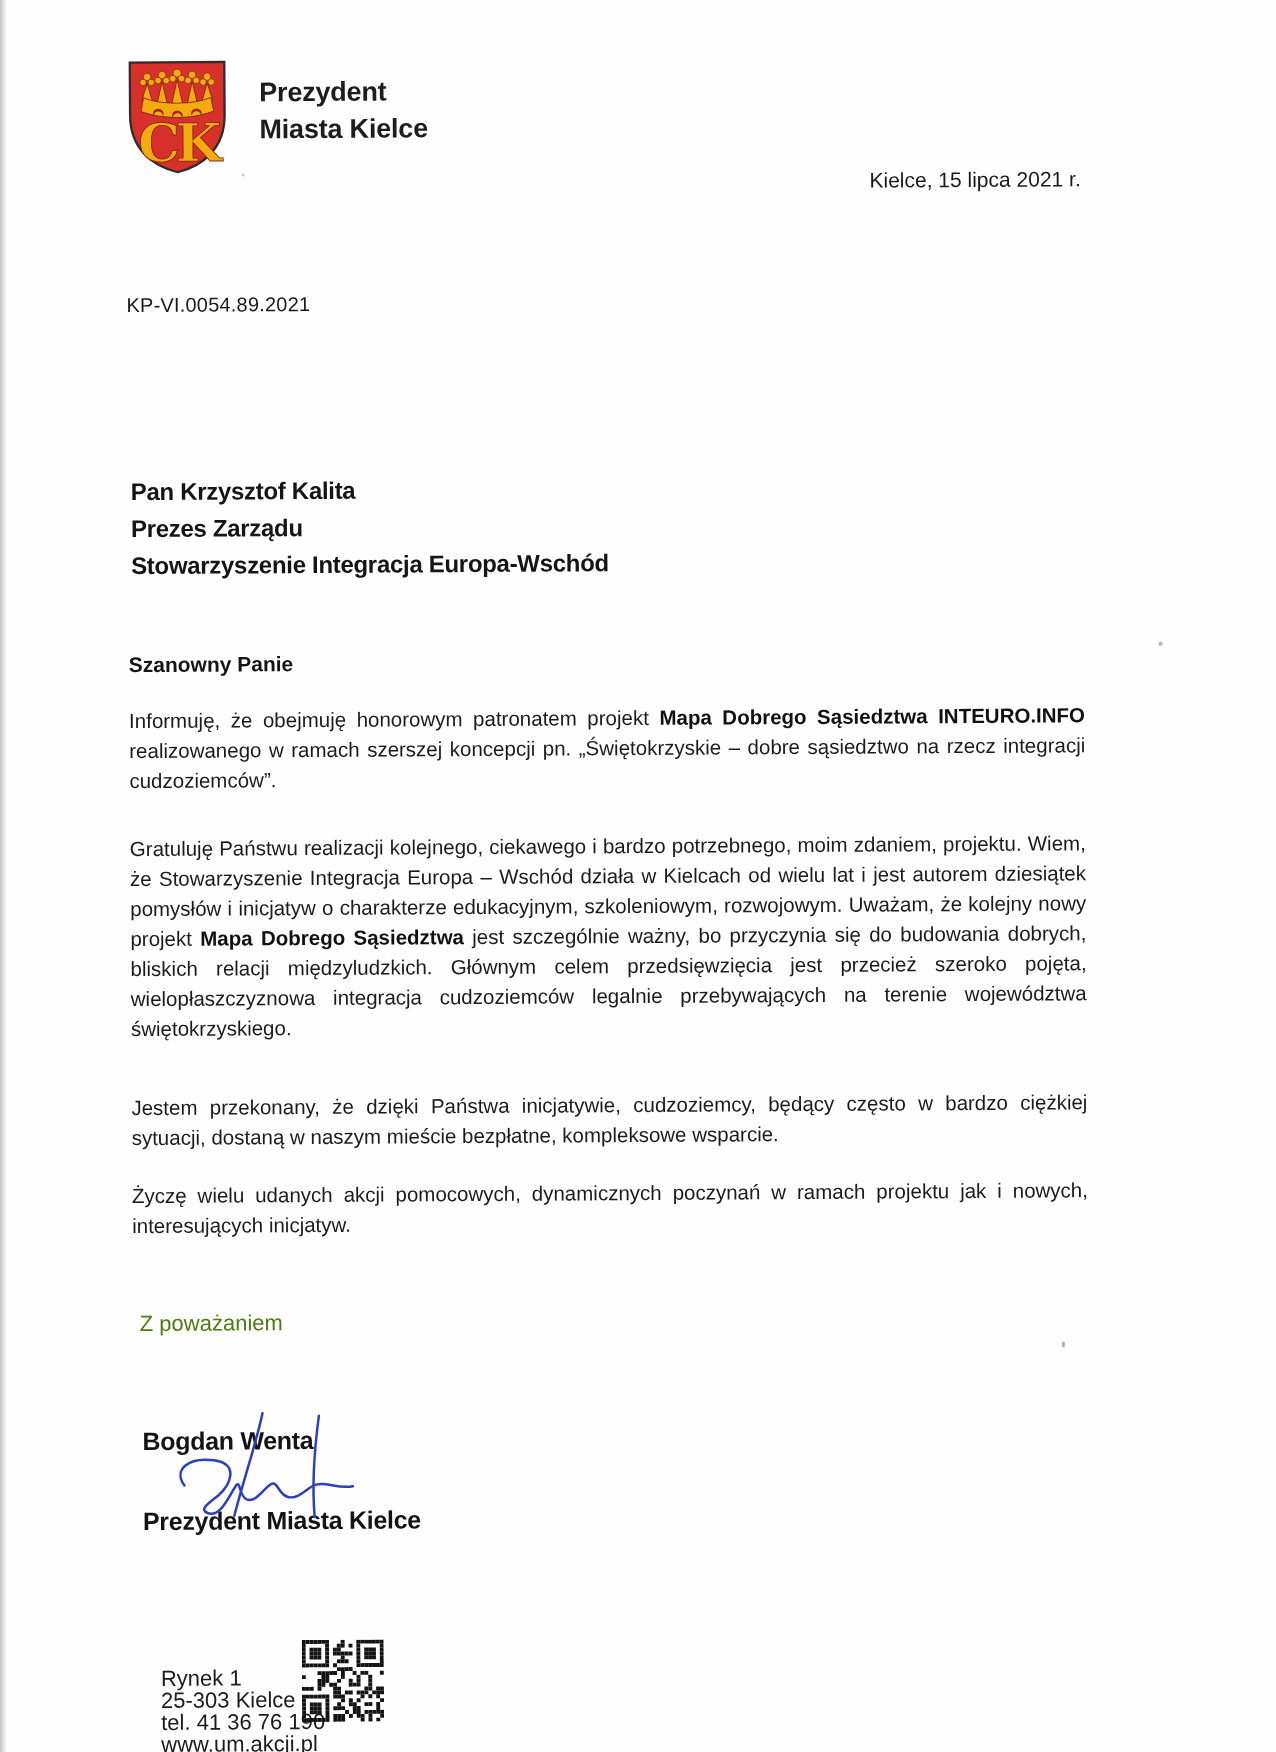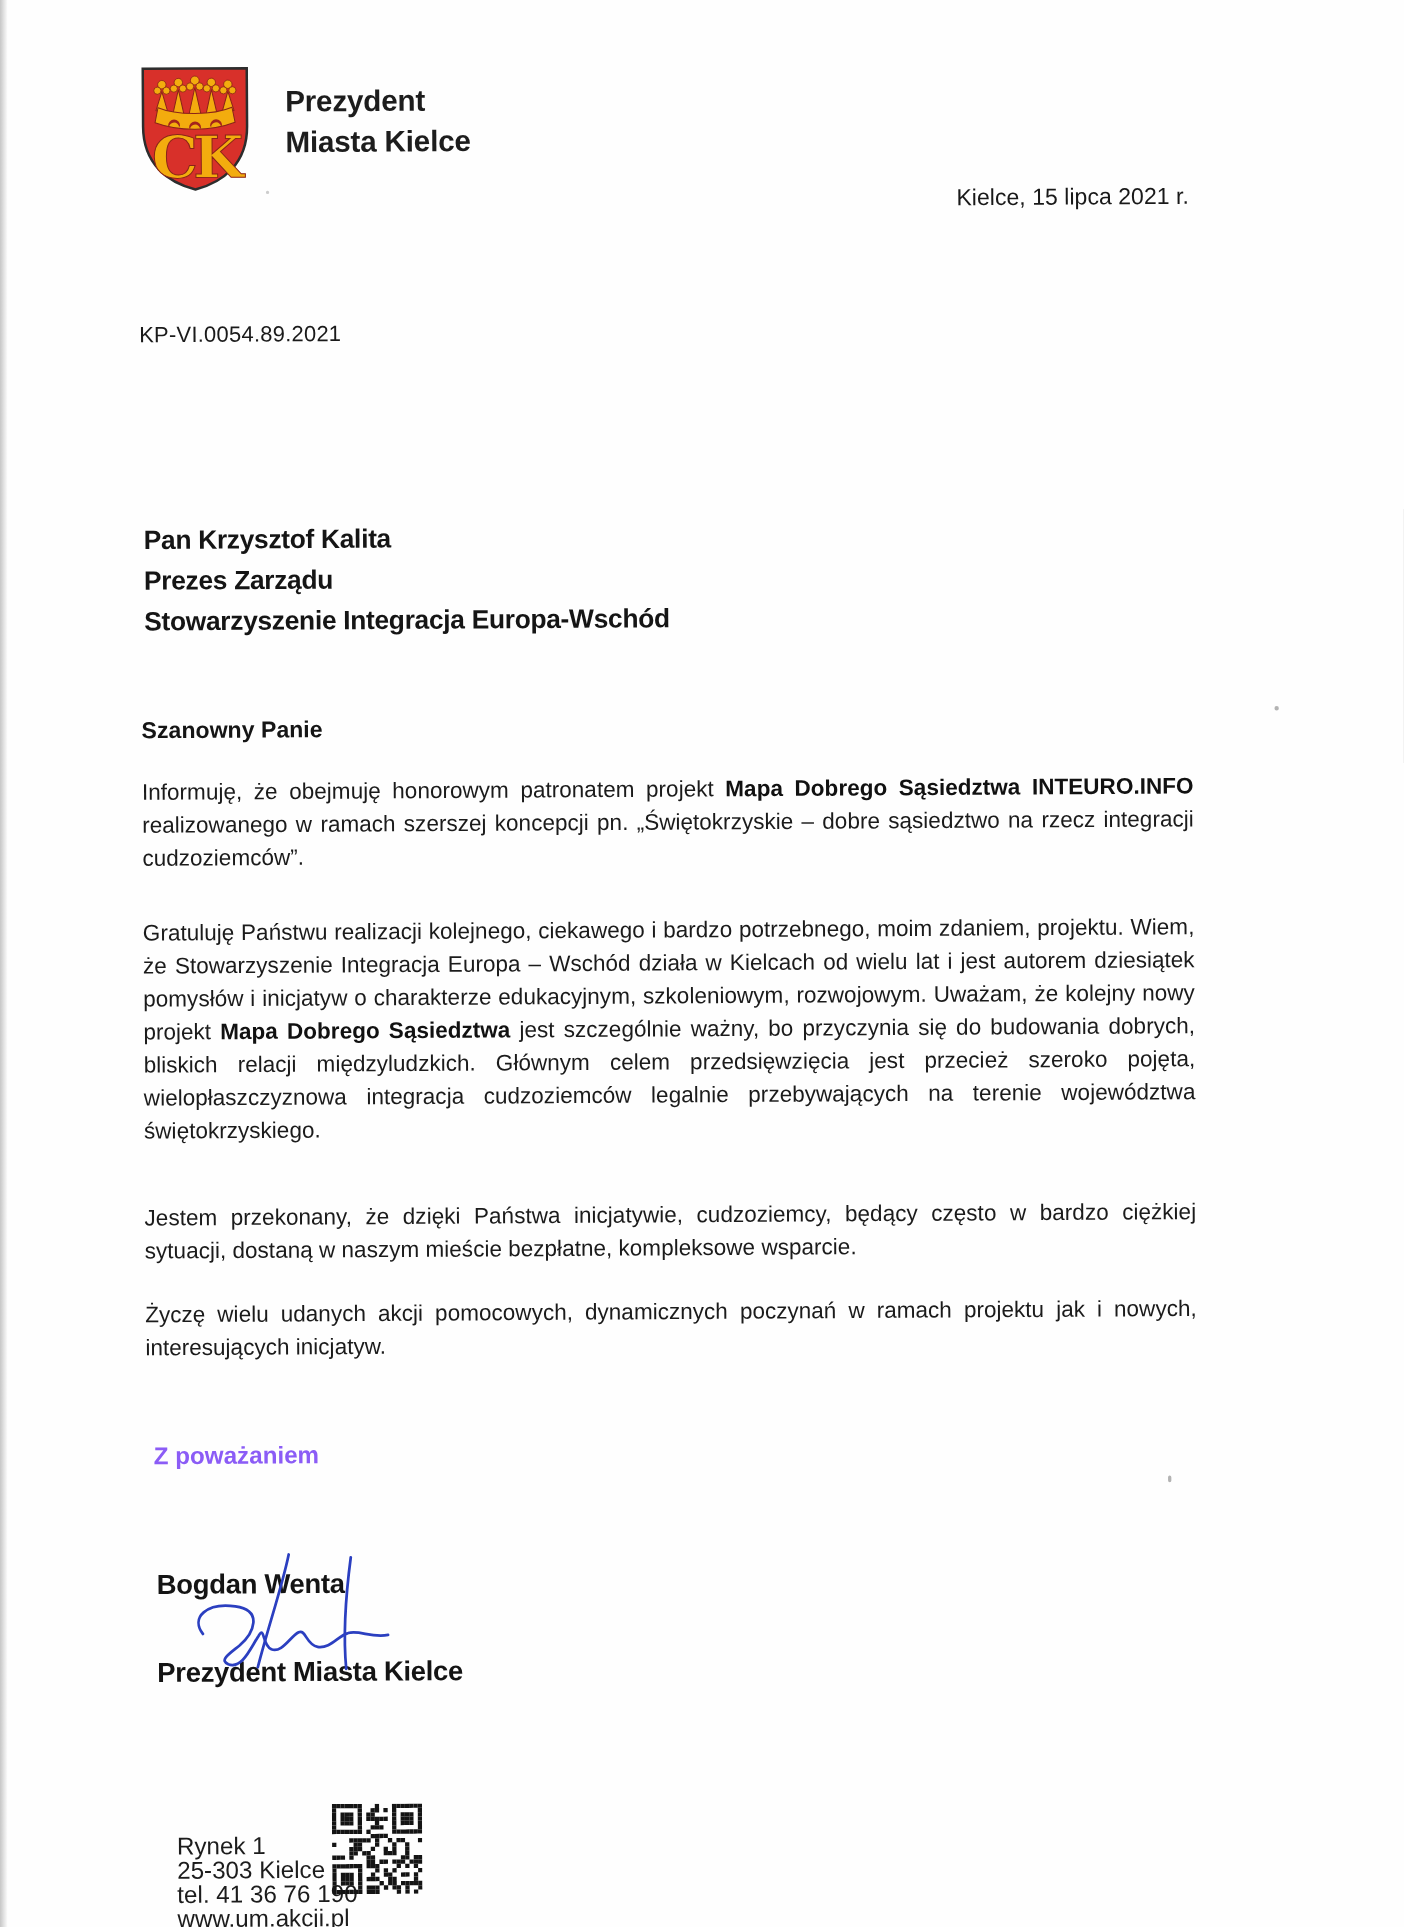--- a/index.html
+++ b/index.html
@@ -55,21 +55,21 @@
     margin:0;
   }
   .p1{top:703px;}
   .p2{top:831px;}
   .p3{top:1090px;}
   .p4{top:1178px;}
   .b{font-weight:bold;color:#111;}
 
   .closing{
     position:absolute;left:137px;top:1308px;
-    font-size:22px;font-weight:bold;color:#8b5cf6;
+    font-size:22px;font-weight:normal;color:#4d7c0f;
   }
 
   
   .sig-name{
     position:absolute;left:139px;top:1424px;
     font-size:25px;font-weight:bold;color:#141414;letter-spacing:-0.3px;
   }
   .sig-scribble{position:absolute;left:163px;top:1408px;width:200px;height:110px;z-index:3;}
   .sig-title{
     position:absolute;left:139px;top:1504px;

